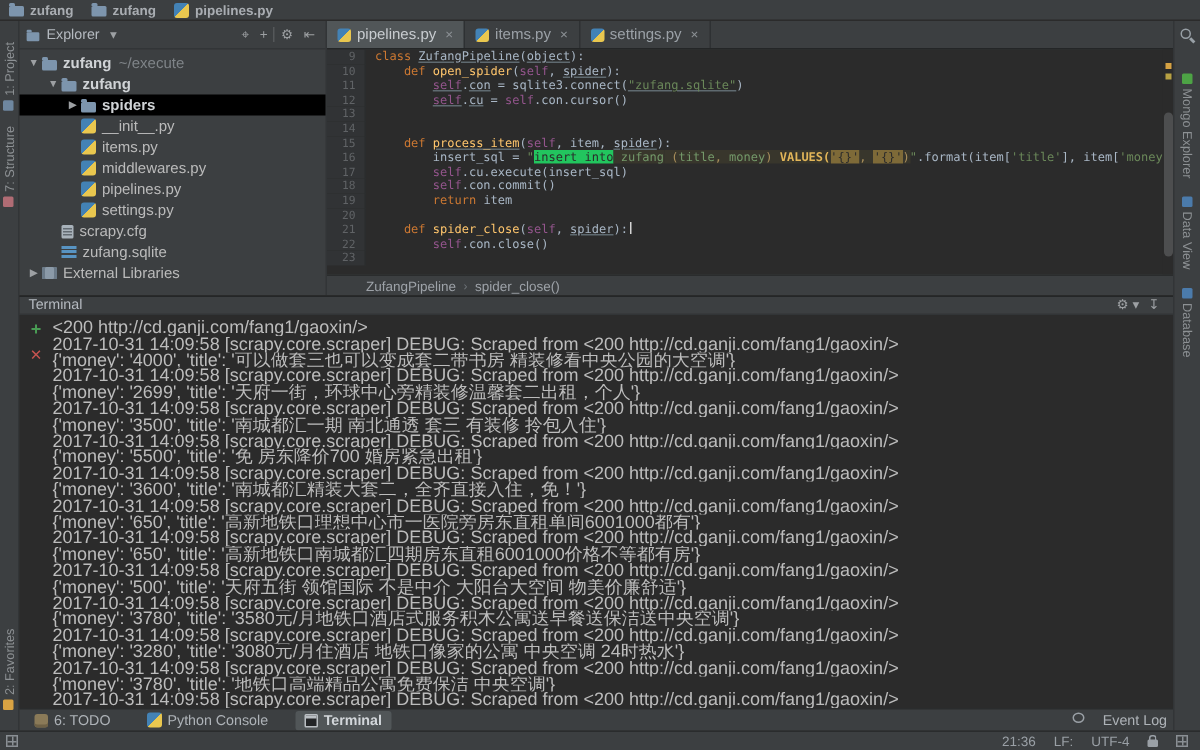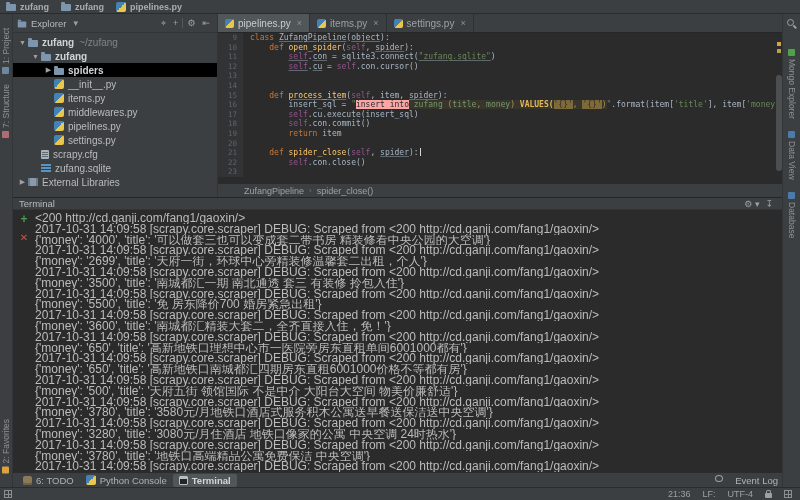--- a/index.html
+++ b/index.html
@@ -59,21 +59,21 @@
   .tabs{height:19px;background:#3c3f41;border-bottom:1px solid #242627;display:flex;align-items:stretch}
   .tab{display:flex;align-items:center;gap:4px;padding:0 7px;font-size:10px;color:#9ba1a7;border-right:1px solid #2e3133;cursor:pointer}
   .tab.active{background:#515658;color:#c8ccd0}
   .tab .x{color:#8b9094;font-size:9px;margin-left:2px}
   .code-wrap{flex:1;position:relative;overflow:hidden}
   .cl{display:flex;height:9.6px;line-height:9.6px;font-family:"DejaVu Sans Mono",monospace;font-size:8px;white-space:pre}
   .cl .gut{flex:0 0 26px;text-align:right;padding-right:6px;color:#606366;font-size:7.5px;background:#313335;border-right:1px solid #2a2c2d}
   .cl .ct{padding-left:6px}
   .c-d{color:#a9b7c6}.c-kw{color:#cc7832}.c-fn{color:#ffc66d}.c-slf{color:#94558d}.c-s{color:#6a8759}
   .c-u{text-decoration:underline;text-decoration-color:#5f6a70;text-underline-offset:1px}
-  .c-sk{background:#fca5a5;color:#2b2b2b}
+  .c-sk{background:#22c55e;color:#2b2b2b}
   .c-si{background:#38362c;color:#74996a}
   .c-sp{background:#38362c;color:#a98f5c}
   .c-sv{background:#38362c;color:#e2b659;font-weight:bold}
   .c-sb{background:#7e6a38;color:#2b2b2b}
   .c-caret{border-left:1px solid #d4d4d4;margin-left:1px;display:inline-block;height:8px;vertical-align:-1px}
   .estripe{position:absolute;right:0;top:0;width:7px;height:100%;background:#2b2b2b}
   .estripe .mark{position:absolute;right:1px;width:4px;height:4px;background:#d6a243}
   .estripe .thumb{position:absolute;right:0;width:6px;background:rgba(120,123,125,.45);border-radius:3px}
   .crumbs{height:14px;background:#3c3f41;border-top:1px solid #2a2c2d;display:flex;align-items:center;gap:5px;
     padding-left:26px;font-size:9px;color:#9da2a8}
@@ -141,21 +141,21 @@
         <span class="hdiv"></span>
         <span class="hicon">⚙</span>
         <span class="hicon">⇤</span>
       </span>
   </div>
   <div class="tree" id="tree">
       <div class="trow bold" style="padding-left: 4px;">
         <span class="arr">▼</span>
         <span class="ic ic-folder"></span>
         <span class="lbl">zufang</span>
-        <span class="sub">~/zufang</span>
+        <span class="sub">~/execute</span>
       </div>
       <div class="trow bold" style="padding-left: 17px;">
         <span class="arr">▼</span>
         <span class="ic ic-folder"></span>
         <span class="lbl">zufang</span>
       </div>
       <div class="trow bold sel" style="padding-left: 30px;">
         <span class="arr">▶</span>
         <span class="ic ic-folder"></span>
         <span class="lbl">spiders</span>
@@ -296,21 +296,21 @@
         <div class="term-line">2017-10-31 14:09:58 [scrapy.core.scraper] DEBUG: Scraped from &lt;200 http://cd.ganji.com/fang1/gaoxin/&gt;</div>
         <div class="term-line">{'money': '3280', 'title': '3080元/月住酒店 地铁口像家的公寓 中央空调 24时热水'}</div>
         <div class="term-line">2017-10-31 14:09:58 [scrapy.core.scraper] DEBUG: Scraped from &lt;200 http://cd.ganji.com/fang1/gaoxin/&gt;</div>
         <div class="term-line">{'money': '3780', 'title': '地铁口高端精品公寓免费保洁 中央空调'}</div>
         <div class="term-line">2017-10-31 14:09:58 [scrapy.core.scraper] DEBUG: Scraped from &lt;200 http://cd.ganji.com/fang1/gaoxin/&gt;</div>
       </div>
   </div>
 </div>
 
 <div class="bottombar">
-  <div id="bb-items" style="display:flex;gap:0">
+  <div id="bb-items" style="display:flex;gap:12px">
       <div class="bb-item">
         <span class="ic ic-todo"></span>
         <span>6: TODO</span>
       </div>
       <div class="bb-item">
         <span class="ic ic-py"></span>
         <span>Python Console</span>
       </div>
       <div class="bb-item active">
         <span class="ic ic-termsq"></span>

